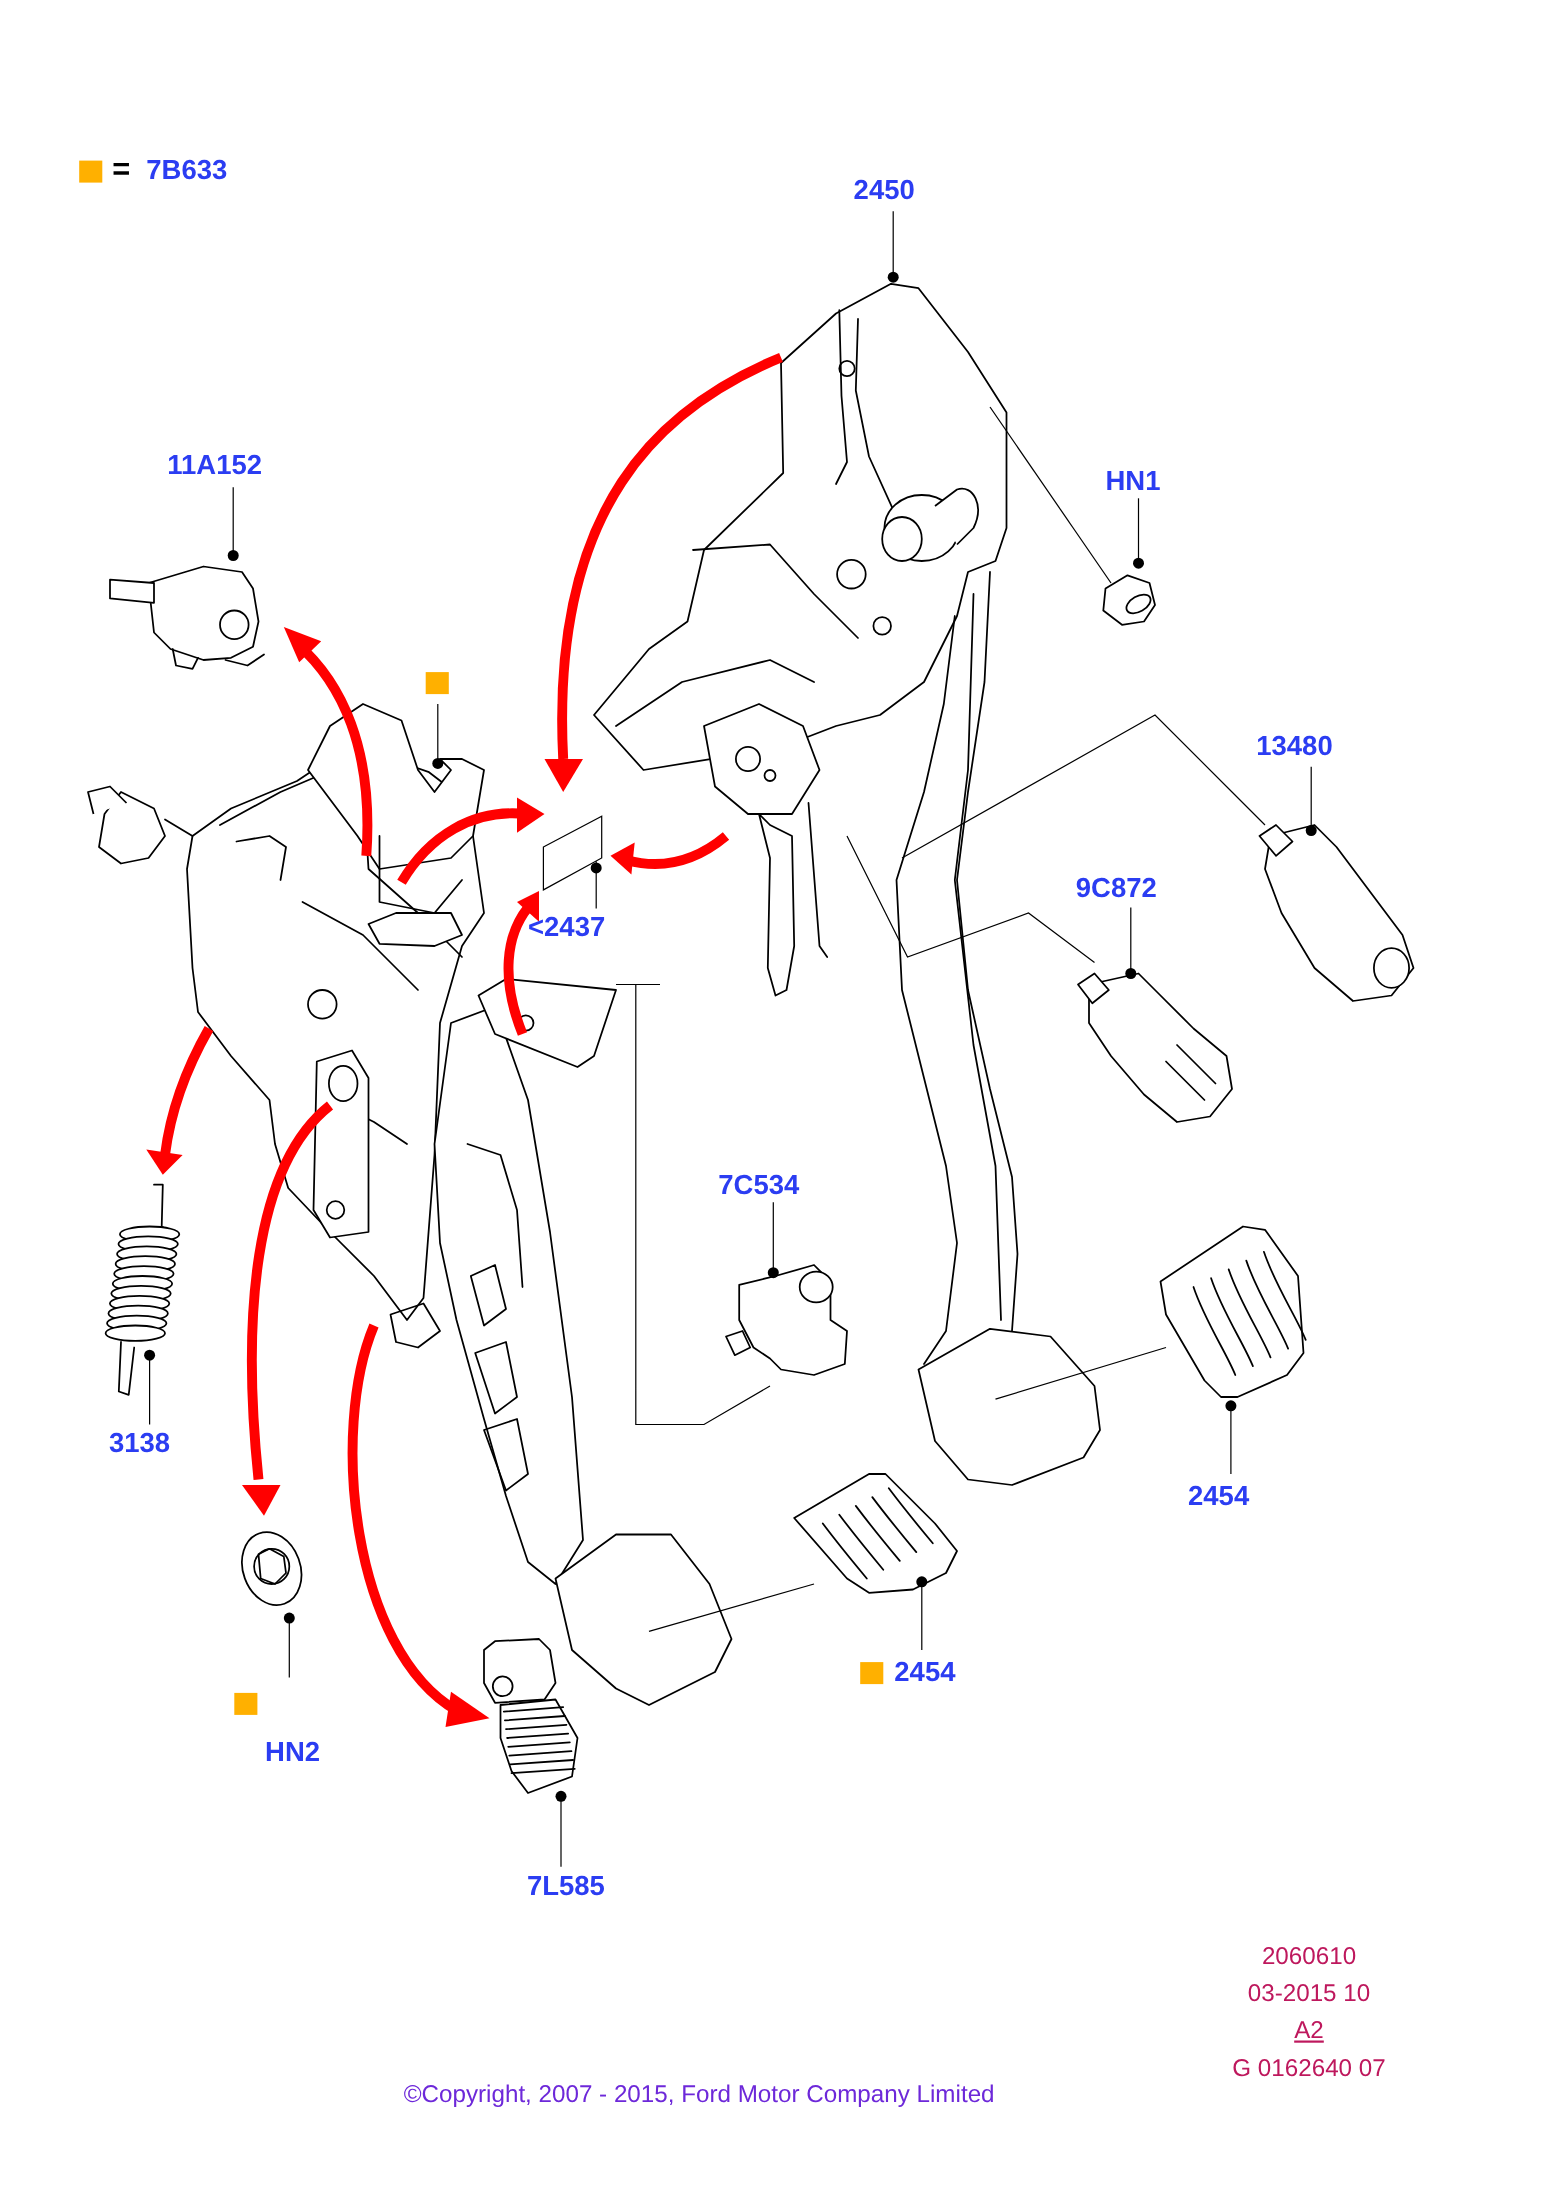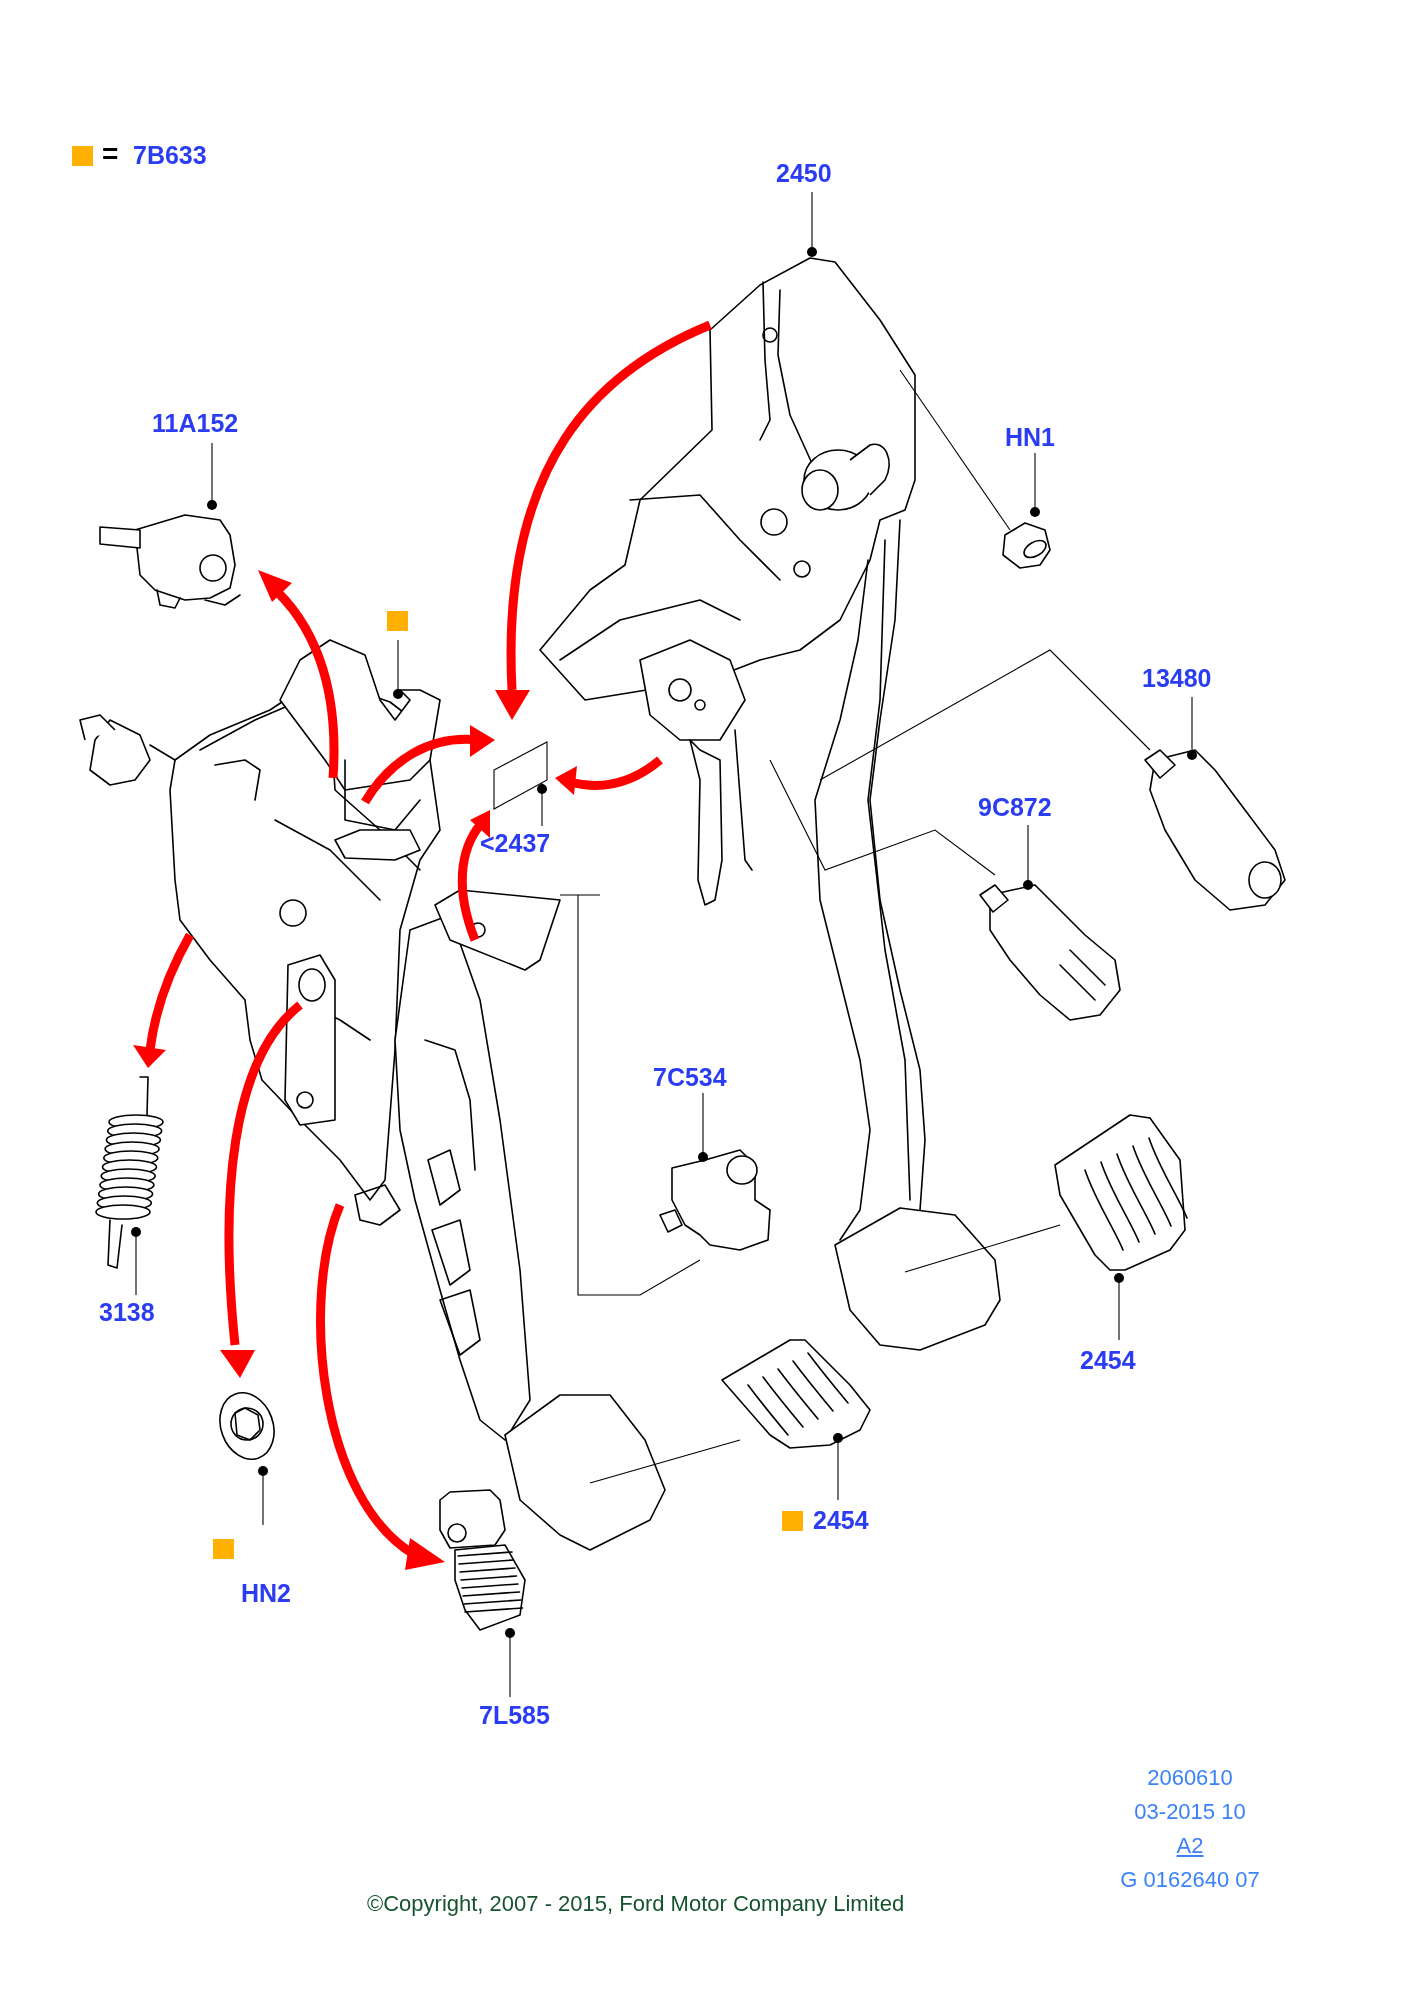--- a/index.html
+++ b/index.html
@@ -1,22 +1,22 @@
 <!DOCTYPE html>
 <html><head>
 <meta charset="utf-8">
 <style>
   html, body { margin: 0; padding: 0; background: #ffffff; }
   body { width: 1409px; height: 2000px; position: relative; overflow: hidden; font-family: "Liberation Sans", sans-serif; }
   #diagram { position: absolute; left: 0; top: 0; width: 1409px; height: 2000px; }
   .lbl { position: absolute; font-family: "Liberation Sans", sans-serif; font-weight: bold; font-size: 25px; line-height: 25px; color: #2b3df2; white-space: nowrap; }
   .sq { position: absolute; width: 21px; height: 20px; background: #ffb000; }
   .eq { position: absolute; font-family: "Liberation Sans", sans-serif; font-size: 28px; font-weight: bold; line-height: 28px; color: #000; }
-  .meta { position: absolute; left: 1090px; width: 200px; text-align: center; font-family: "Liberation Sans", sans-serif; font-size: 22px; line-height: 22px; color: #3b82f6; }
-  .copy { position: absolute; left: 367px; top: 1893px; font-family: "Liberation Sans", sans-serif; font-size: 22px; line-height: 22px; color: #14532d; white-space: nowrap; }
+  .meta { position: absolute; left: 1090px; width: 200px; text-align: center; font-family: "Liberation Sans", sans-serif; font-size: 22px; line-height: 22px; color: #be185d; }
+  .copy { position: absolute; left: 367px; top: 1893px; font-family: "Liberation Sans", sans-serif; font-size: 22px; line-height: 22px; color: #6d28d9; white-space: nowrap; }
   svg .ln { fill: none; stroke: #000; stroke-width: 1.6; stroke-linejoin: round; stroke-linecap: round; }
   svg .thin { fill: none; stroke: #000; stroke-width: 1.1; }
   svg .part { fill: #fff; stroke: #000; stroke-width: 1.6; stroke-linejoin: round; }
   svg .arrow { fill: none; stroke: #ff0000; stroke-width: 9; stroke-linecap: butt; }
   svg .head { fill: #ff0000; stroke: none; }
   svg .dot { fill: #000; }
 </style>
 </head>
 <body>
 

